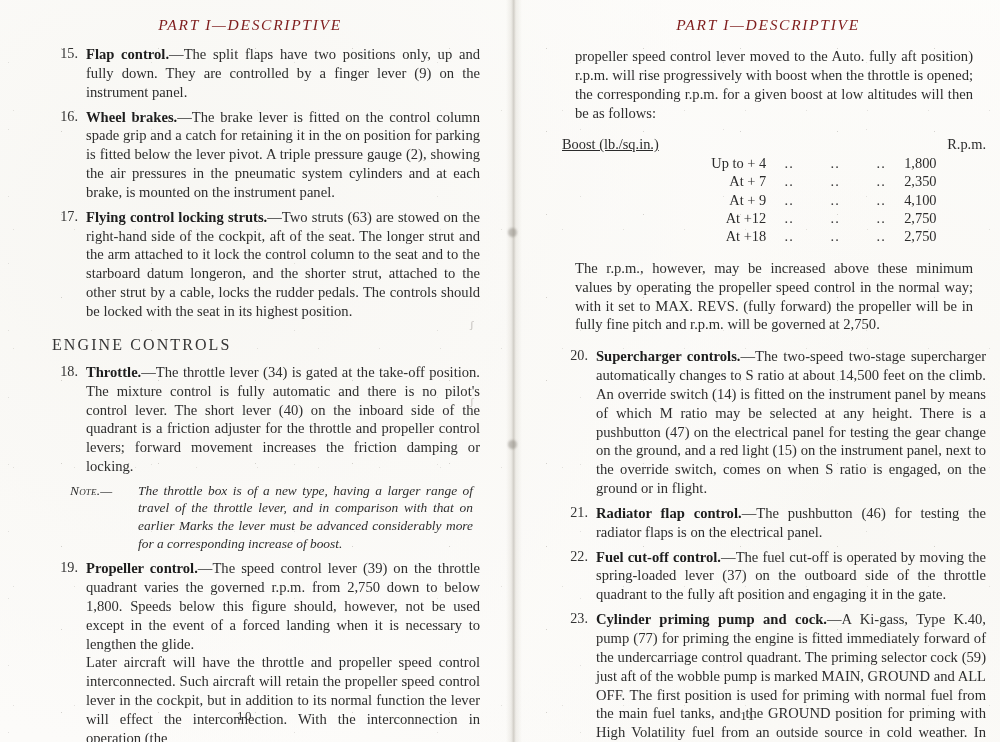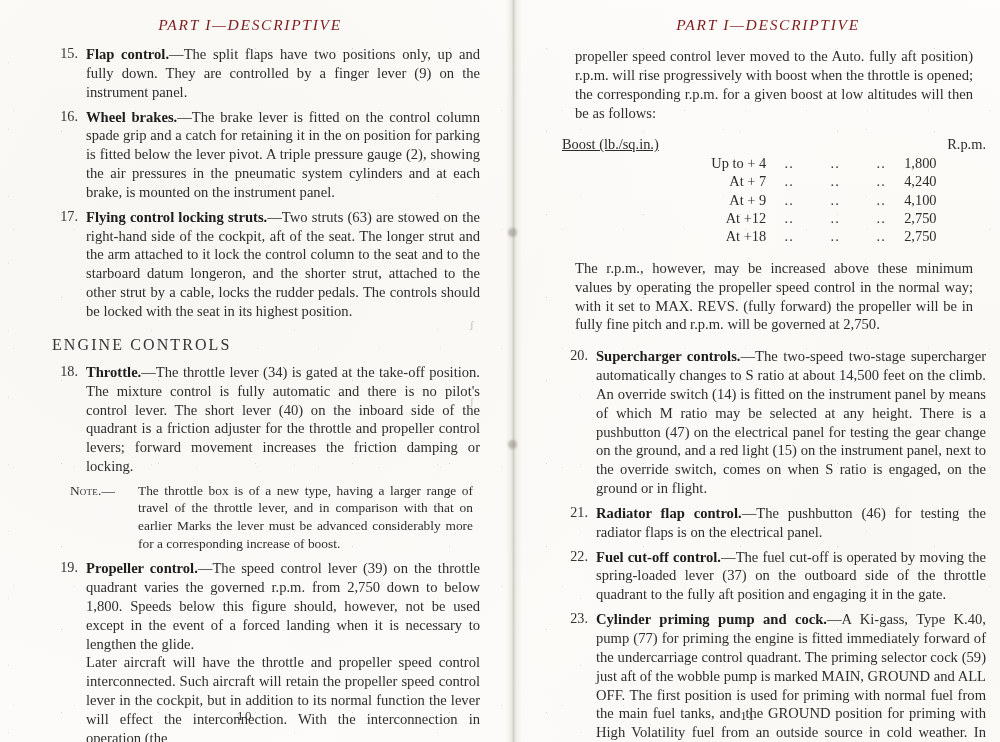--- a/index.html
+++ b/index.html
@@ -127,20 +127,21 @@
     letter-spacing: 2.1px;
     color: #343434;
     margin: 15px 0 9px 0;
   }
 
   
   .note-block {
     margin: 2px 7px 7px 18px;
     position: relative;
     padding-left: 0;
+    font-style: italic;
   }
   .note-text {
     font-size: 13.4px;
     line-height: 17.6px;
     text-align: justify;
     text-indent: 0;
     padding-left: 68px;
     color: #2e2e2e;
   }
   .note-lead {
@@ -282,21 +283,21 @@
           <td class="bt-dots">..</td>
           <td class="bt-dots">..</td>
           <td class="bt-dots">..</td>
           <td class="bt-value">1,800</td>
         </tr>
         <tr>
           <td class="bt-label">At + 7</td>
           <td class="bt-dots">..</td>
           <td class="bt-dots">..</td>
           <td class="bt-dots">..</td>
-          <td class="bt-value">4,240</td>
+          <td class="bt-value">2,350</td>
         </tr>
         <tr>
           <td class="bt-label">At + 9</td>
           <td class="bt-dots">..</td>
           <td class="bt-dots">..</td>
           <td class="bt-dots">..</td>
           <td class="bt-value">4,100</td>
         </tr>
         <tr>
           <td class="bt-label">At +12</td>

